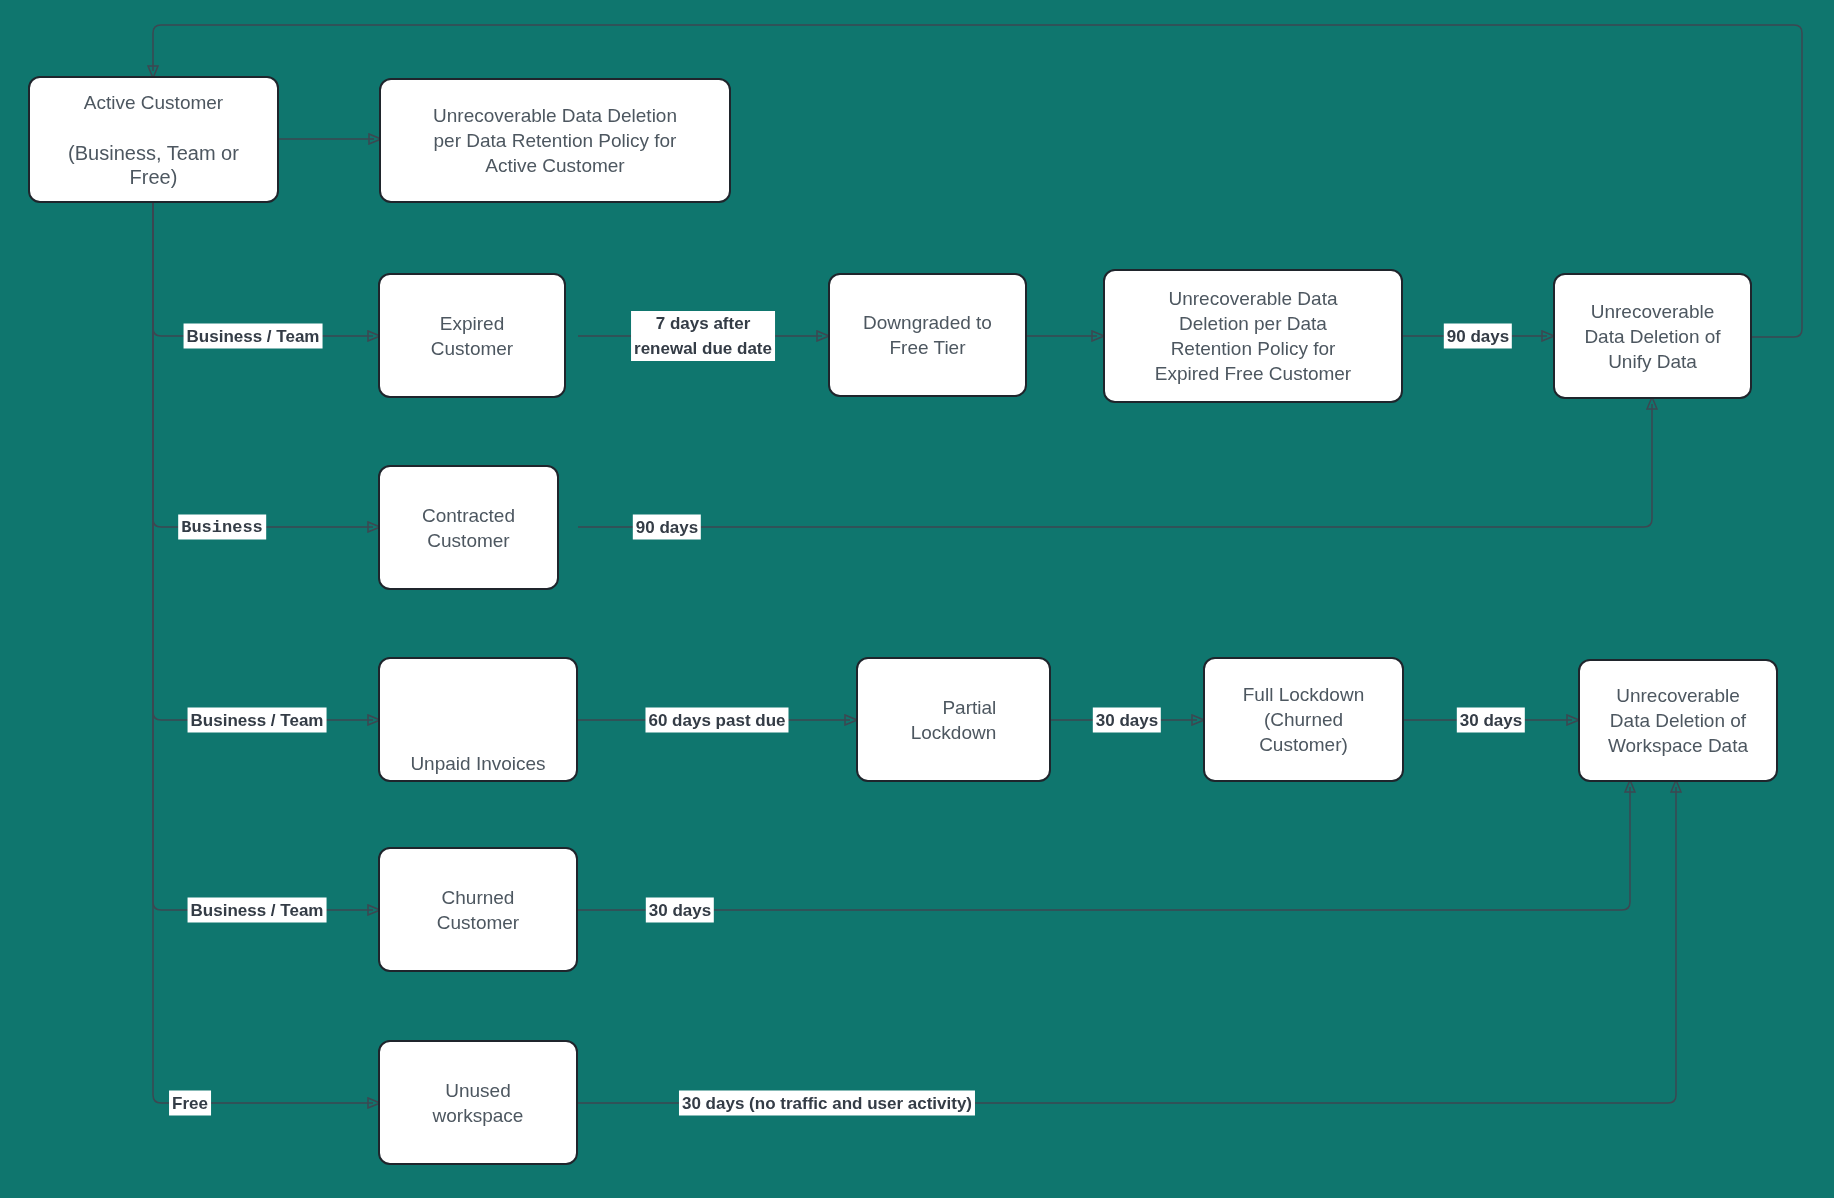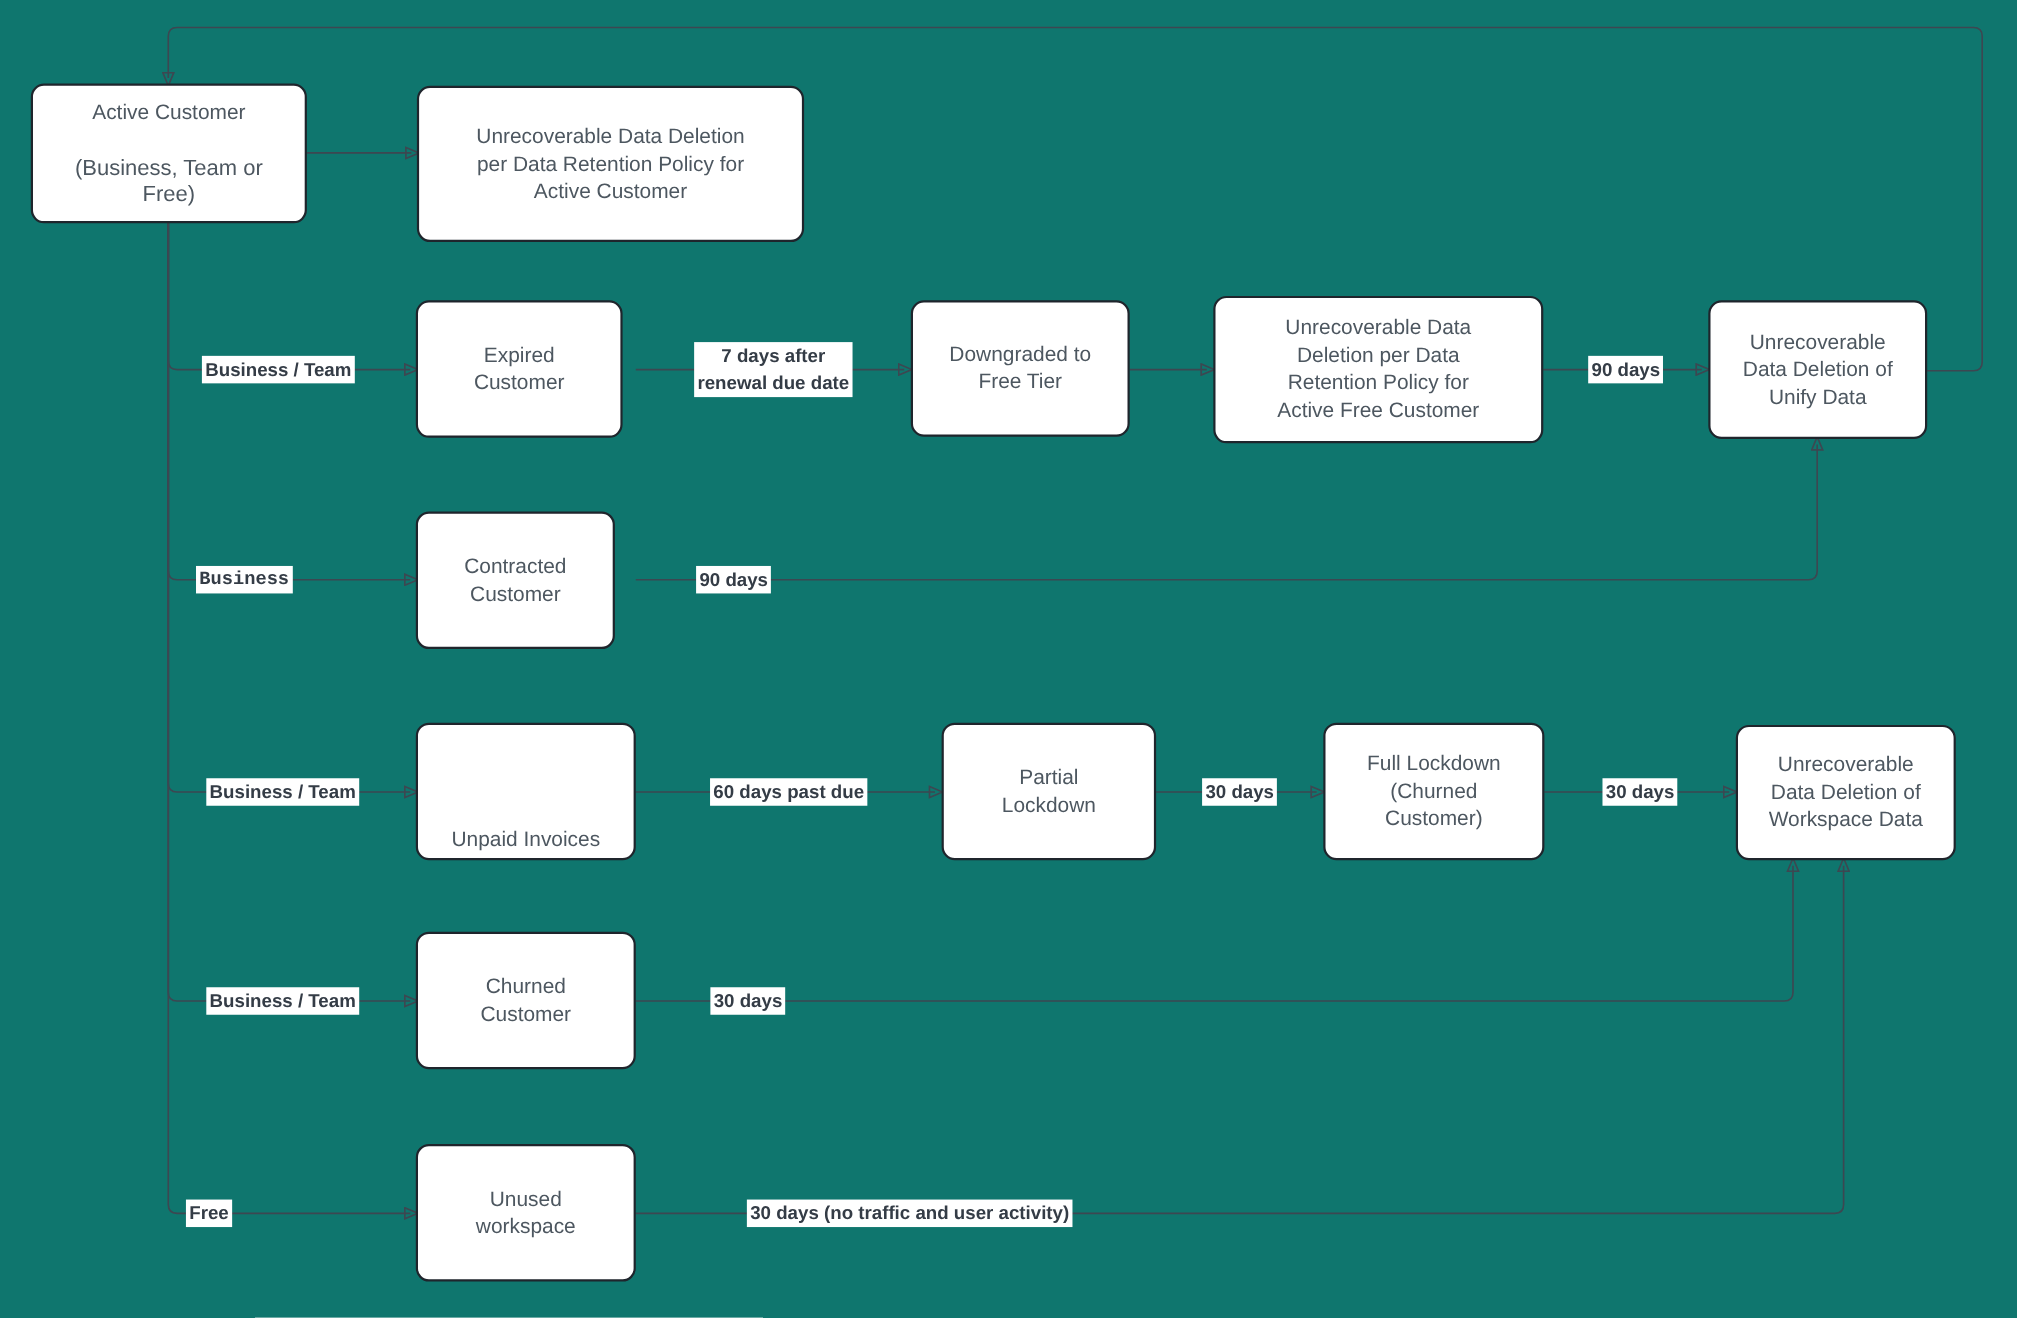--- a/index.html
+++ b/index.html
@@ -72,59 +72,59 @@
   </svg>
 
   <div class="node" style="left:28px;top:76px;width:251px;height:127px;">
     <div>
       <span class="t1">Active Customer</span>
       <span class="t2">(Business, Team or
 Free)</span>
     </div>
   </div>
 
-  <div class="node" style="left:379px;top:78px;width:352px;height:142px;">
+  <div class="node" style="left:379px;top:78px;width:352px;height:125px;">
     <span>Unrecoverable Data Deletion
 per Data Retention Policy for
 Active Customer</span>
   </div>
 
   <div class="node" style="left:378px;top:273px;width:188px;height:125px;">
     <span>Expired
 Customer</span>
   </div>
 
   <div class="node" style="left:828px;top:273px;width:199px;height:124px;">
     <span>Downgraded to
 Free Tier</span>
   </div>
 
   <div class="node" style="left:1103px;top:269px;width:300px;height:134px;">
     <span>Unrecoverable Data
 Deletion per Data
 Retention Policy for
-Active Free Customer</span>
+Expired Free Customer</span>
   </div>
 
   <div class="node" style="left:1553px;top:273px;width:199px;height:126px;">
     <span>Unrecoverable
 Data Deletion of
 Unify Data</span>
   </div>
 
   <div class="node" style="left:378px;top:465px;width:181px;height:125px;">
     <span>Contracted
 Customer</span>
   </div>
 
   <div class="node" style="left:378px;top:657px;width:200px;height:125px;align-items:flex-end;">
     <span>Unpaid Invoices</span>
   </div>
 
-  <div class="node" style="left:856px;top:657px;width:195px;height:125px;">
+  <div class="node" style="left:856px;top:657px;width:195px;height:125px;text-align:right;">
     <span>Partial
 Lockdown</span>
   </div>
 
   <div class="node" style="left:1203px;top:657px;width:201px;height:125px;">
     <span>Full Lockdown
 (Churned
 Customer)</span>
   </div>
 

